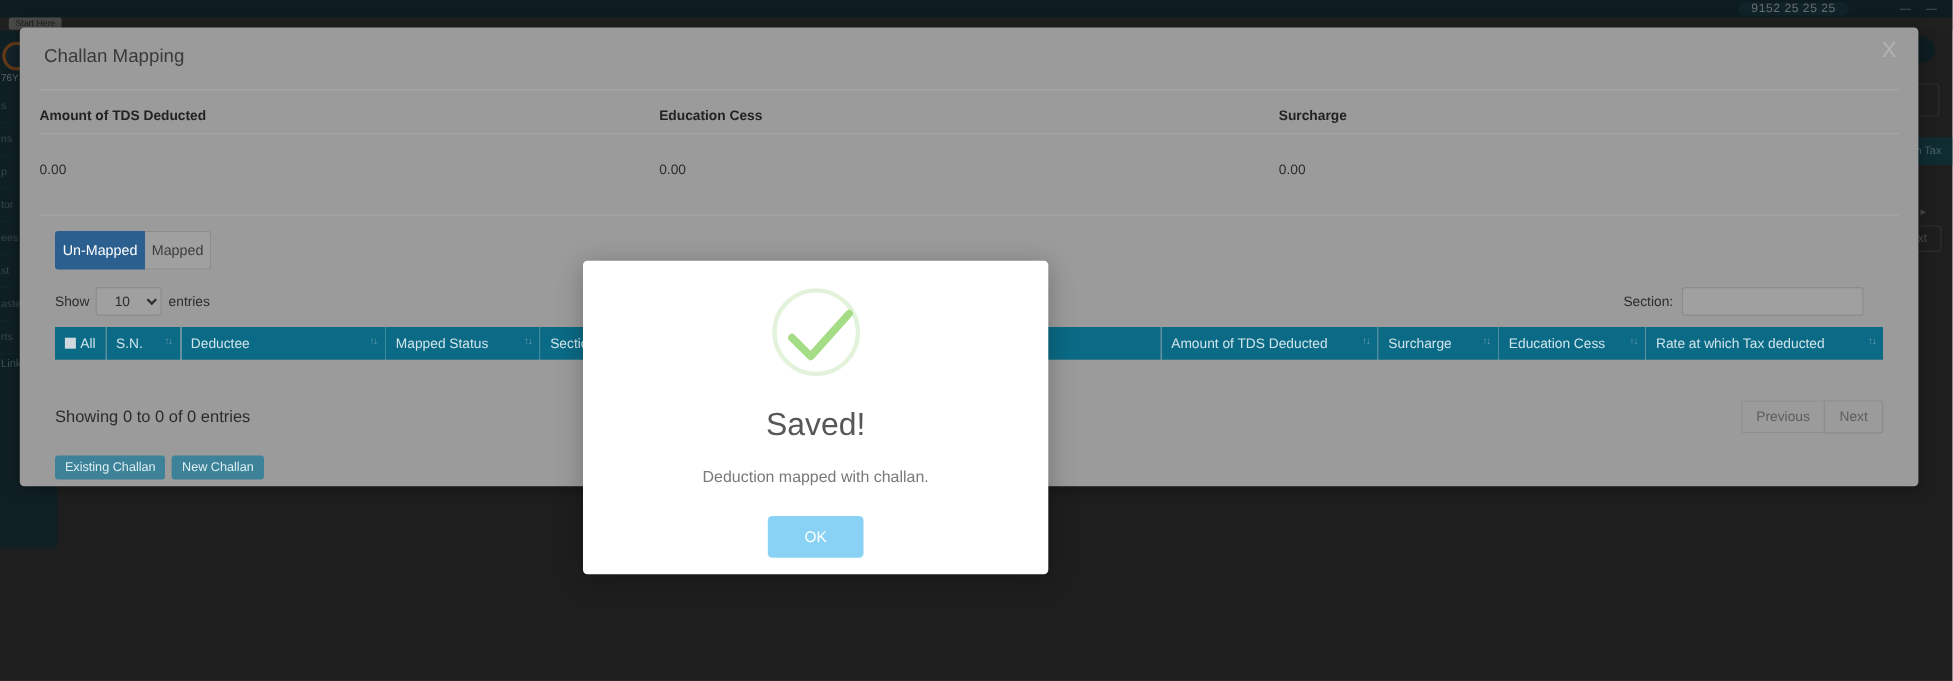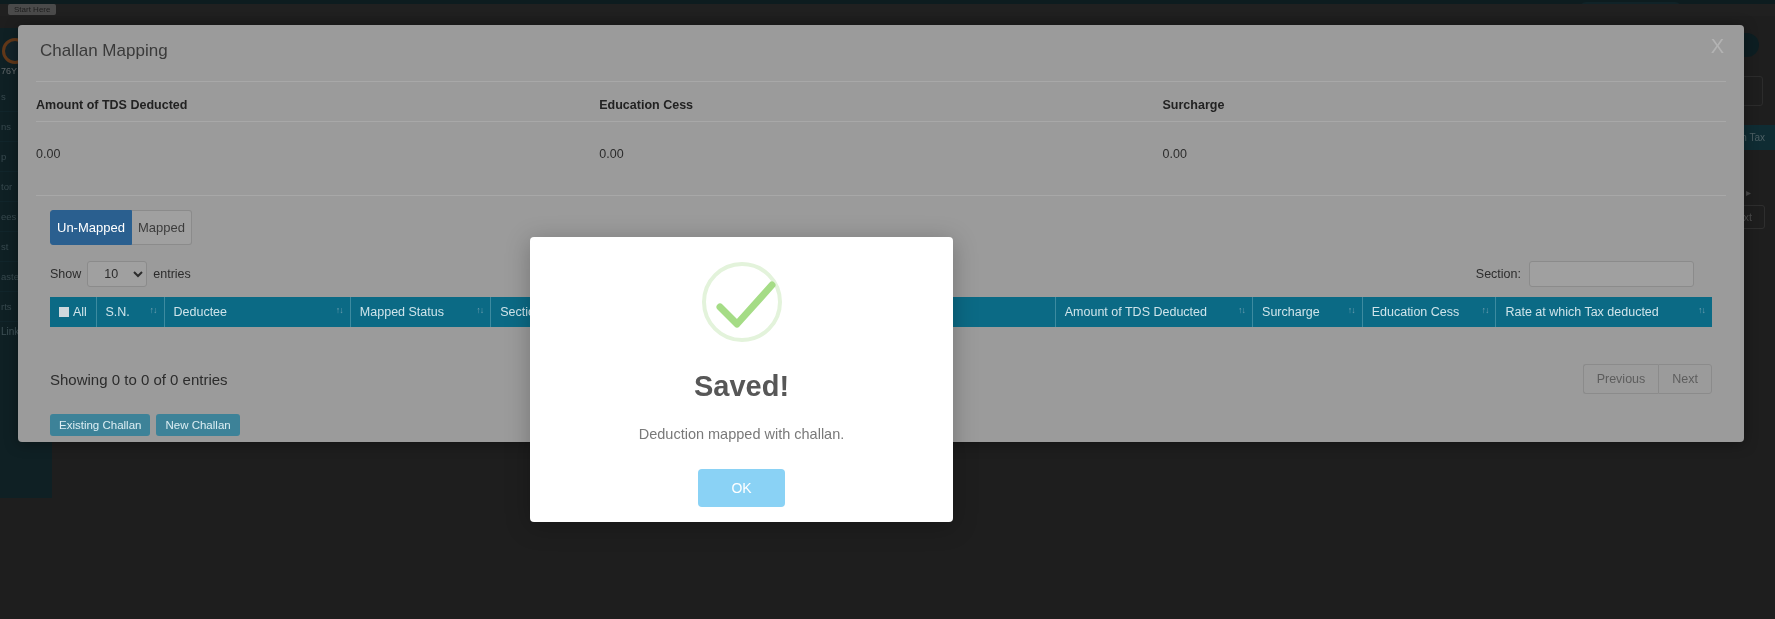--- a/index.html
+++ b/index.html
@@ -28,21 +28,21 @@
   .bg-phone {
     color: #cfd8dc; font-size: 11px; letter-spacing: .5px;
     margin-right: 46px; white-space: nowrap;
     background: #0d3540; border-radius: 10px; padding: 0 12px;
   }
   .bg-topbar-ico {
     color: #9fb2b8; font-size: 10px; margin-right: 14px;
   }
 
   .bg-strip {
-    position: absolute; top: 4px; left: 0; right: 0; height: 12px;
+    position: absolute; top: 16px; left: 0; right: 0; height: 12px;
     background: #2f2f2f;
   }
 
   .bg-tab-chip {
     position: absolute; top: 0px; left: 8px;
     background: #8d8d8d; color: #2a2a2a;
     font-size: 8px; padding: 1px 6px; border-radius: 2px;
     white-space: nowrap;
   }
 
@@ -265,21 +265,21 @@
   }
   .swal-icon {
     width: 80px; height: 80px;
     border: 4px solid #e3f3db;
     border-radius: 50%;
     margin: 0 auto 0 auto;
     position: relative;
   }
   .swal-icon svg { position: absolute; top: 13px; left: 10px; }
   .swal-title {
-    font-size: 29px; color: #575757; font-weight: bold;
+    font-size: 29px; color: #575757; font-weight: normal;
     margin-top: 28px;
   }
   .swal-text {
     font-size: 14.5px; color: #797979;
     margin-top: 23px;
   }
   .swal-ok {
     margin-top: 27px;
     background: #8ad2f5; color: #ffffff;
     font-size: 14px; border: none; border-radius: 4px;

